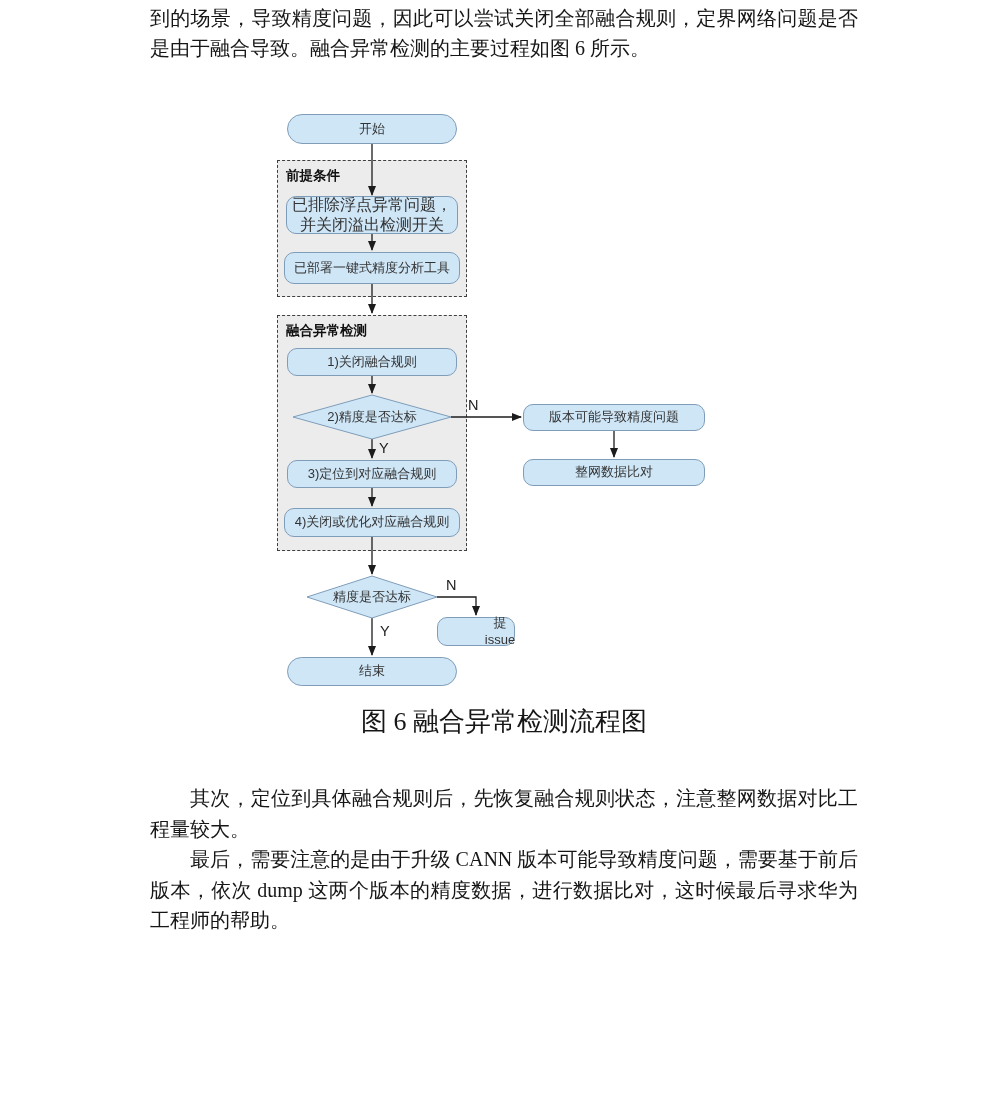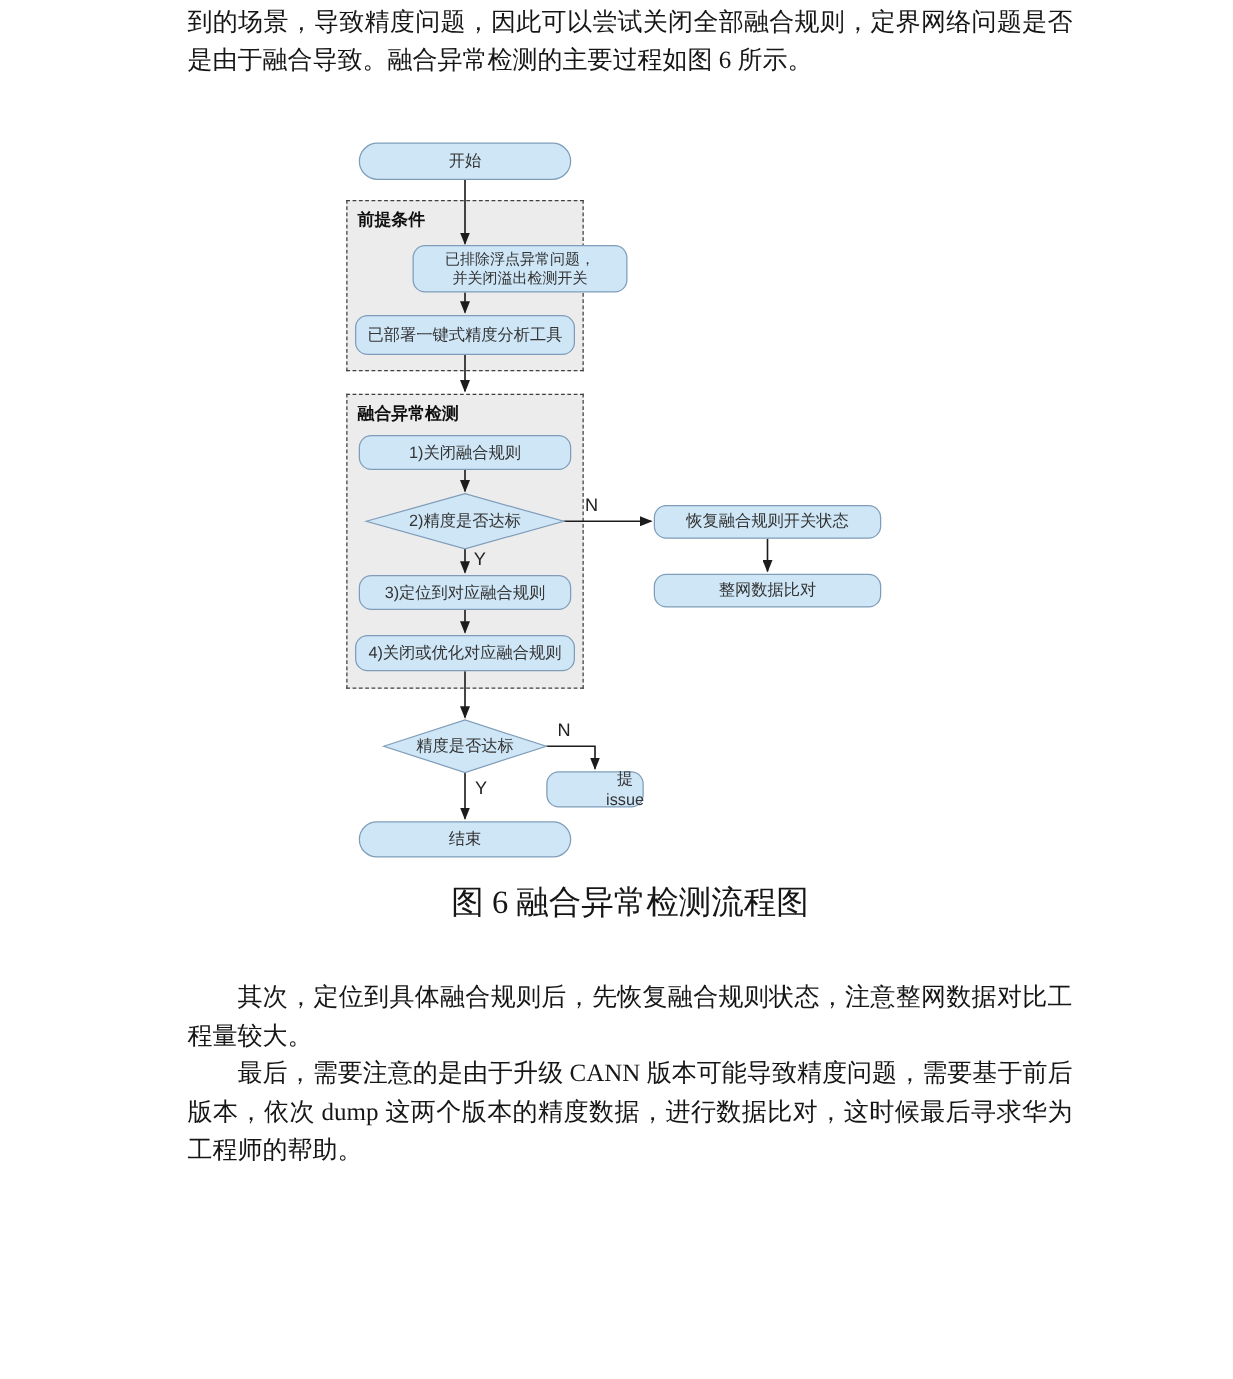--- a/index.html
+++ b/index.html
@@ -16,21 +16,21 @@
   
   .group{position:absolute;background:#ececec;border:1.5px dashed #3f3f3f;
          box-sizing:border-box;z-index:1;}
   .group-label{font-weight:bold;font-size:13.5px;color:#101010;padding:6px 0 0 8px;}
   .connectors{position:absolute;left:0;top:0;z-index:2;pointer-events:none;}
   .node{position:absolute;z-index:3;display:flex;flex-direction:column;align-items:center;
         justify-content:center;background:#cfe6f7;border:1px solid #7f9db9;
         box-sizing:border-box;border-radius:10px;font-size:13px;color:#333;
         text-align:center;line-height:1.25;}
   .oval{border-radius:999px;}
-  .small{font-size:12px;margin-left:44px;}
+  .small{font-size:16px;}
   .dlabel{position:absolute;z-index:3;display:flex;align-items:center;justify-content:center;
           font-size:13px;color:#333;pointer-events:none;}
   .flabel{position:absolute;z-index:3;font-size:14.5px;color:#222;}
   .diamond{fill:#cfe6f7;stroke:#7f9db9;stroke-width:1;}
   .arrow{stroke:#1c1c1c;stroke-width:1.3;fill:none;}
 </style>
 </head>
 <body>
 
 <div class="page">
@@ -77,21 +77,21 @@
     <div class="node" style="left:284px;top:252px;width:176px;height:32px;">已部署一键式精度分析工具</div>
 
     <div class="node" style="left:287px;top:348px;width:170px;height:28px;">1)关闭融合规则</div>
 
     <div class="dlabel" style="left:292px;top:403px;width:160px;height:28px;">2)精度是否达标</div>
 
     <div class="node" style="left:287px;top:460px;width:170px;height:28px;">3)定位到对应融合规则</div>
 
     <div class="node" style="left:284px;top:508px;width:176px;height:29px;">4)关闭或优化对应融合规则</div>
 
-    <div class="node" style="left:523px;top:404px;width:182px;height:27px;">恢复融合规则开关状态</div>
+    <div class="node" style="left:523px;top:404px;width:182px;height:27px;">版本可能导致精度问题</div>
 
     <div class="node" style="left:523px;top:459px;width:182px;height:27px;">整网数据比对</div>
 
     <div class="dlabel" style="left:307px;top:583px;width:130px;height:28px;">精度是否达标</div>
 
     <div class="node" style="left:437px;top:617px;width:78px;height:29px;padding-left:48px;">提issue</div>
 
     <div class="node oval" style="left:287px;top:657px;width:170px;height:29px;">结束</div>
 
     <div class="flabel" style="left:468px;top:397px;">N</div>

